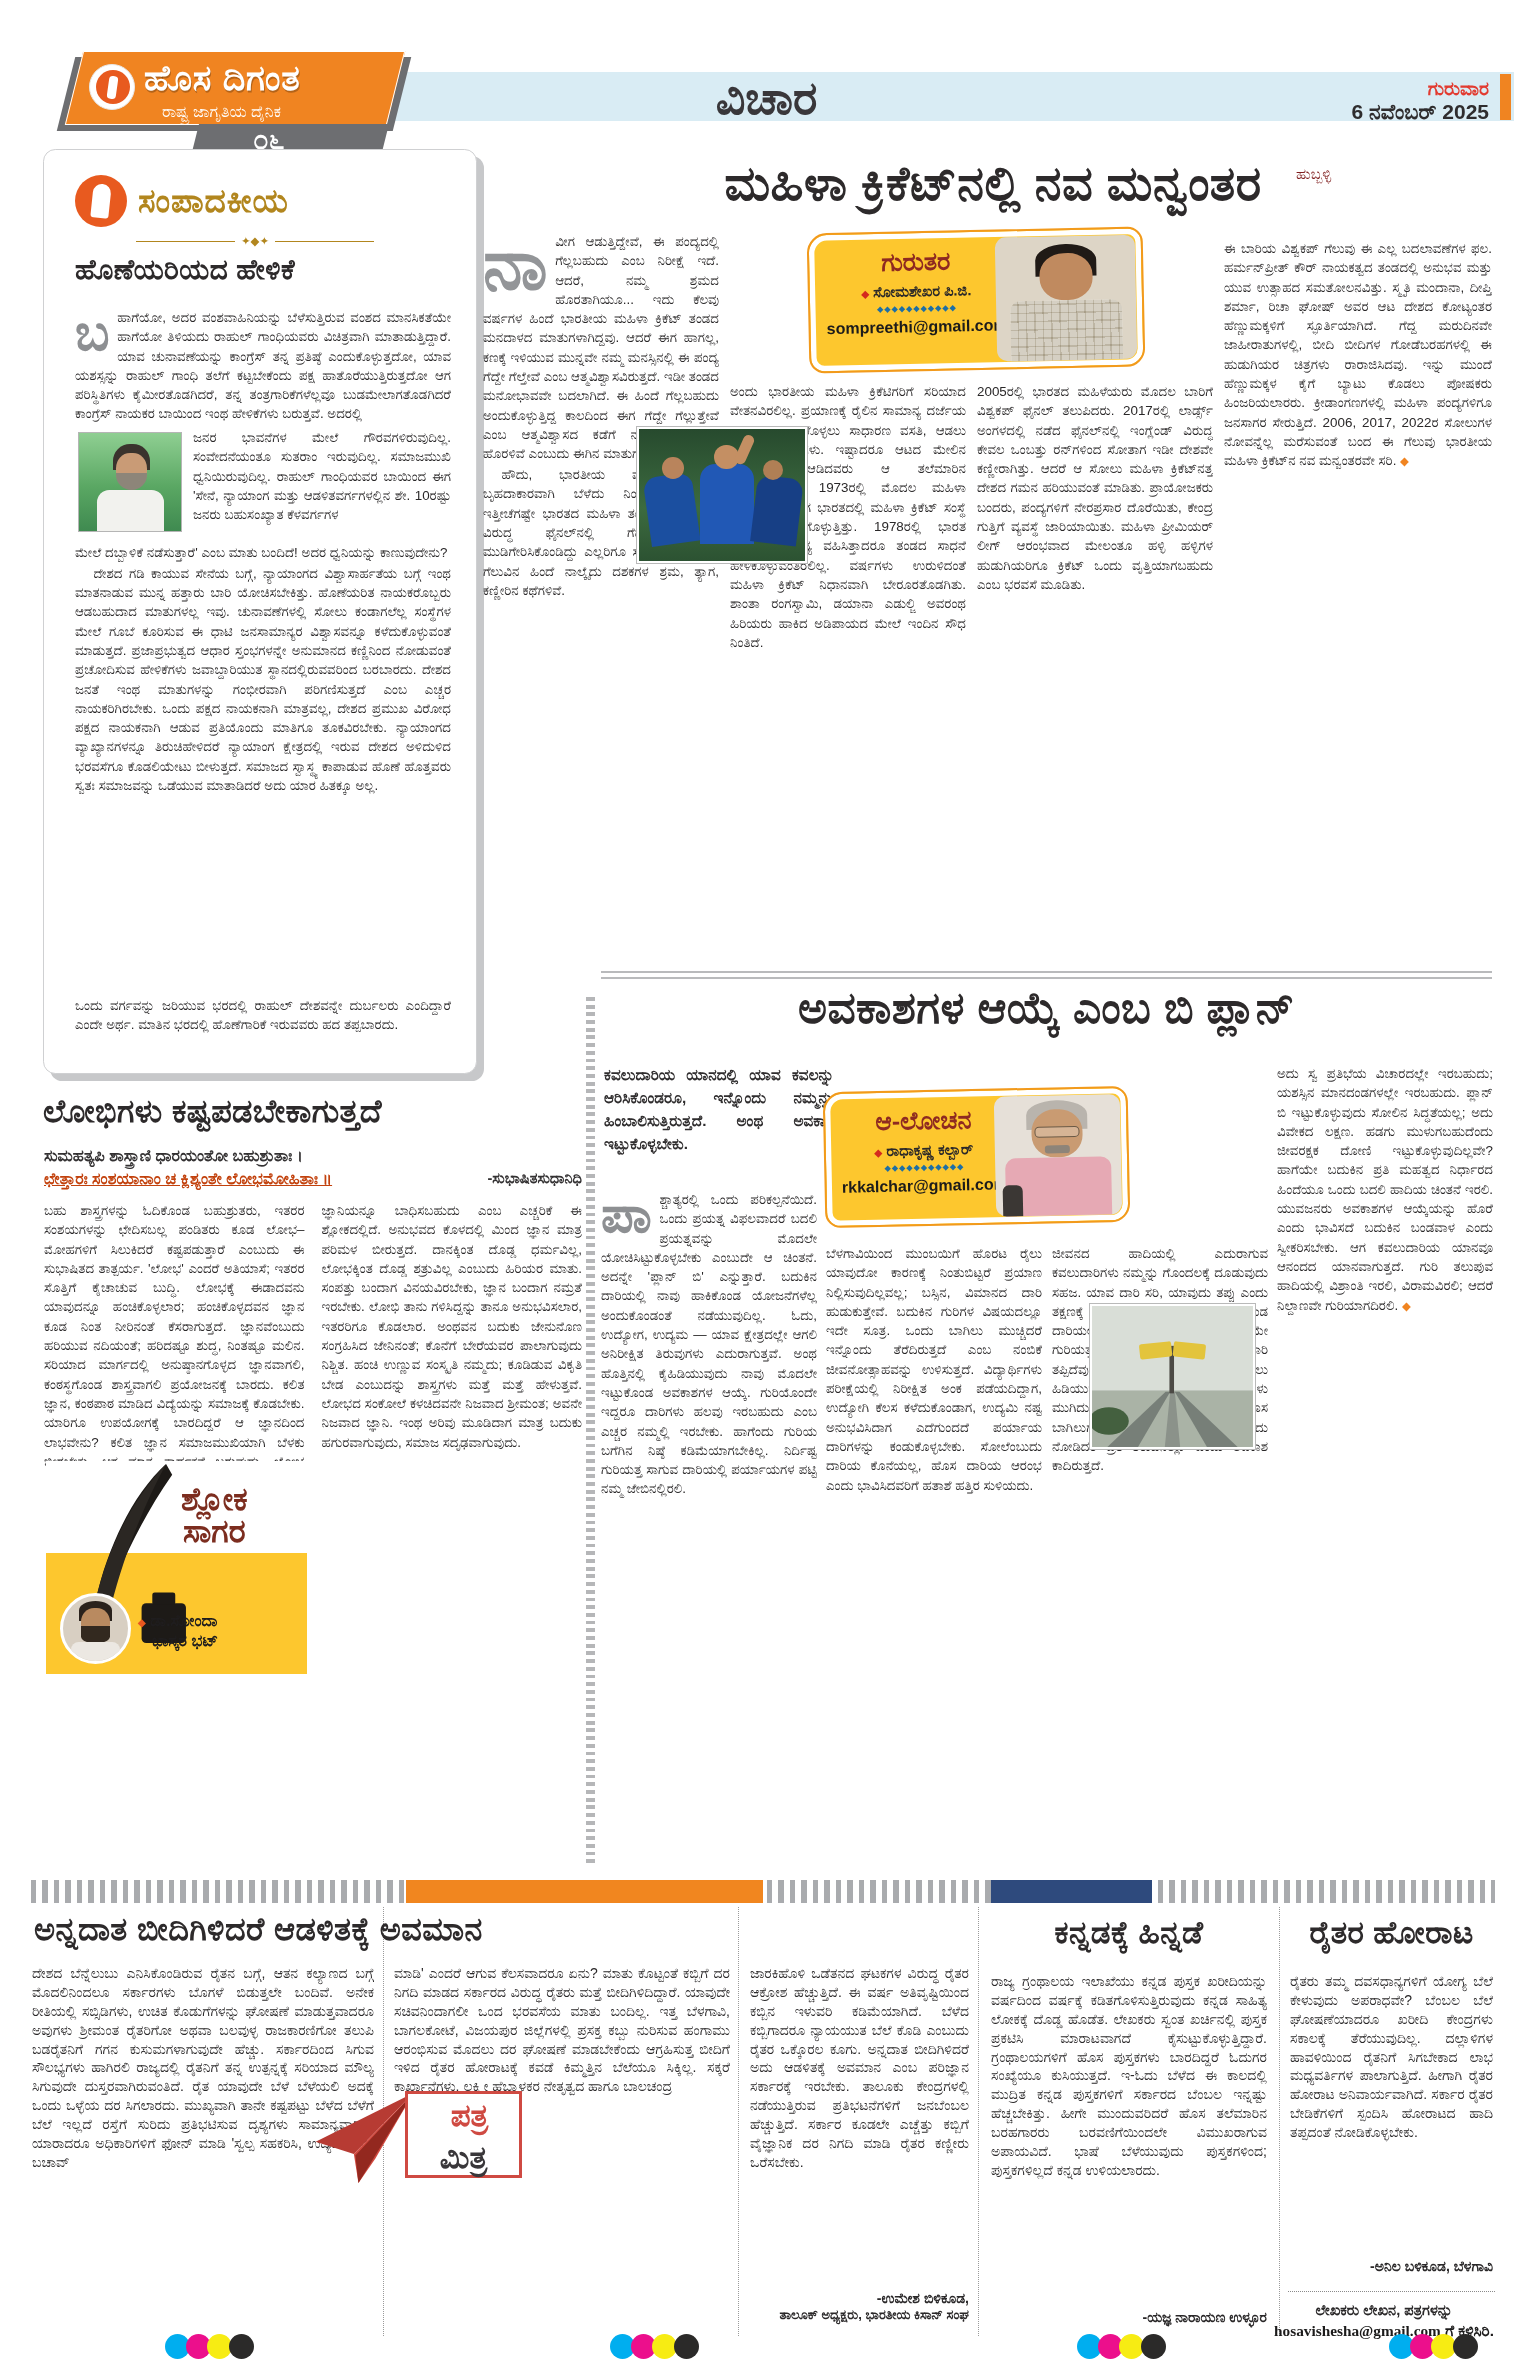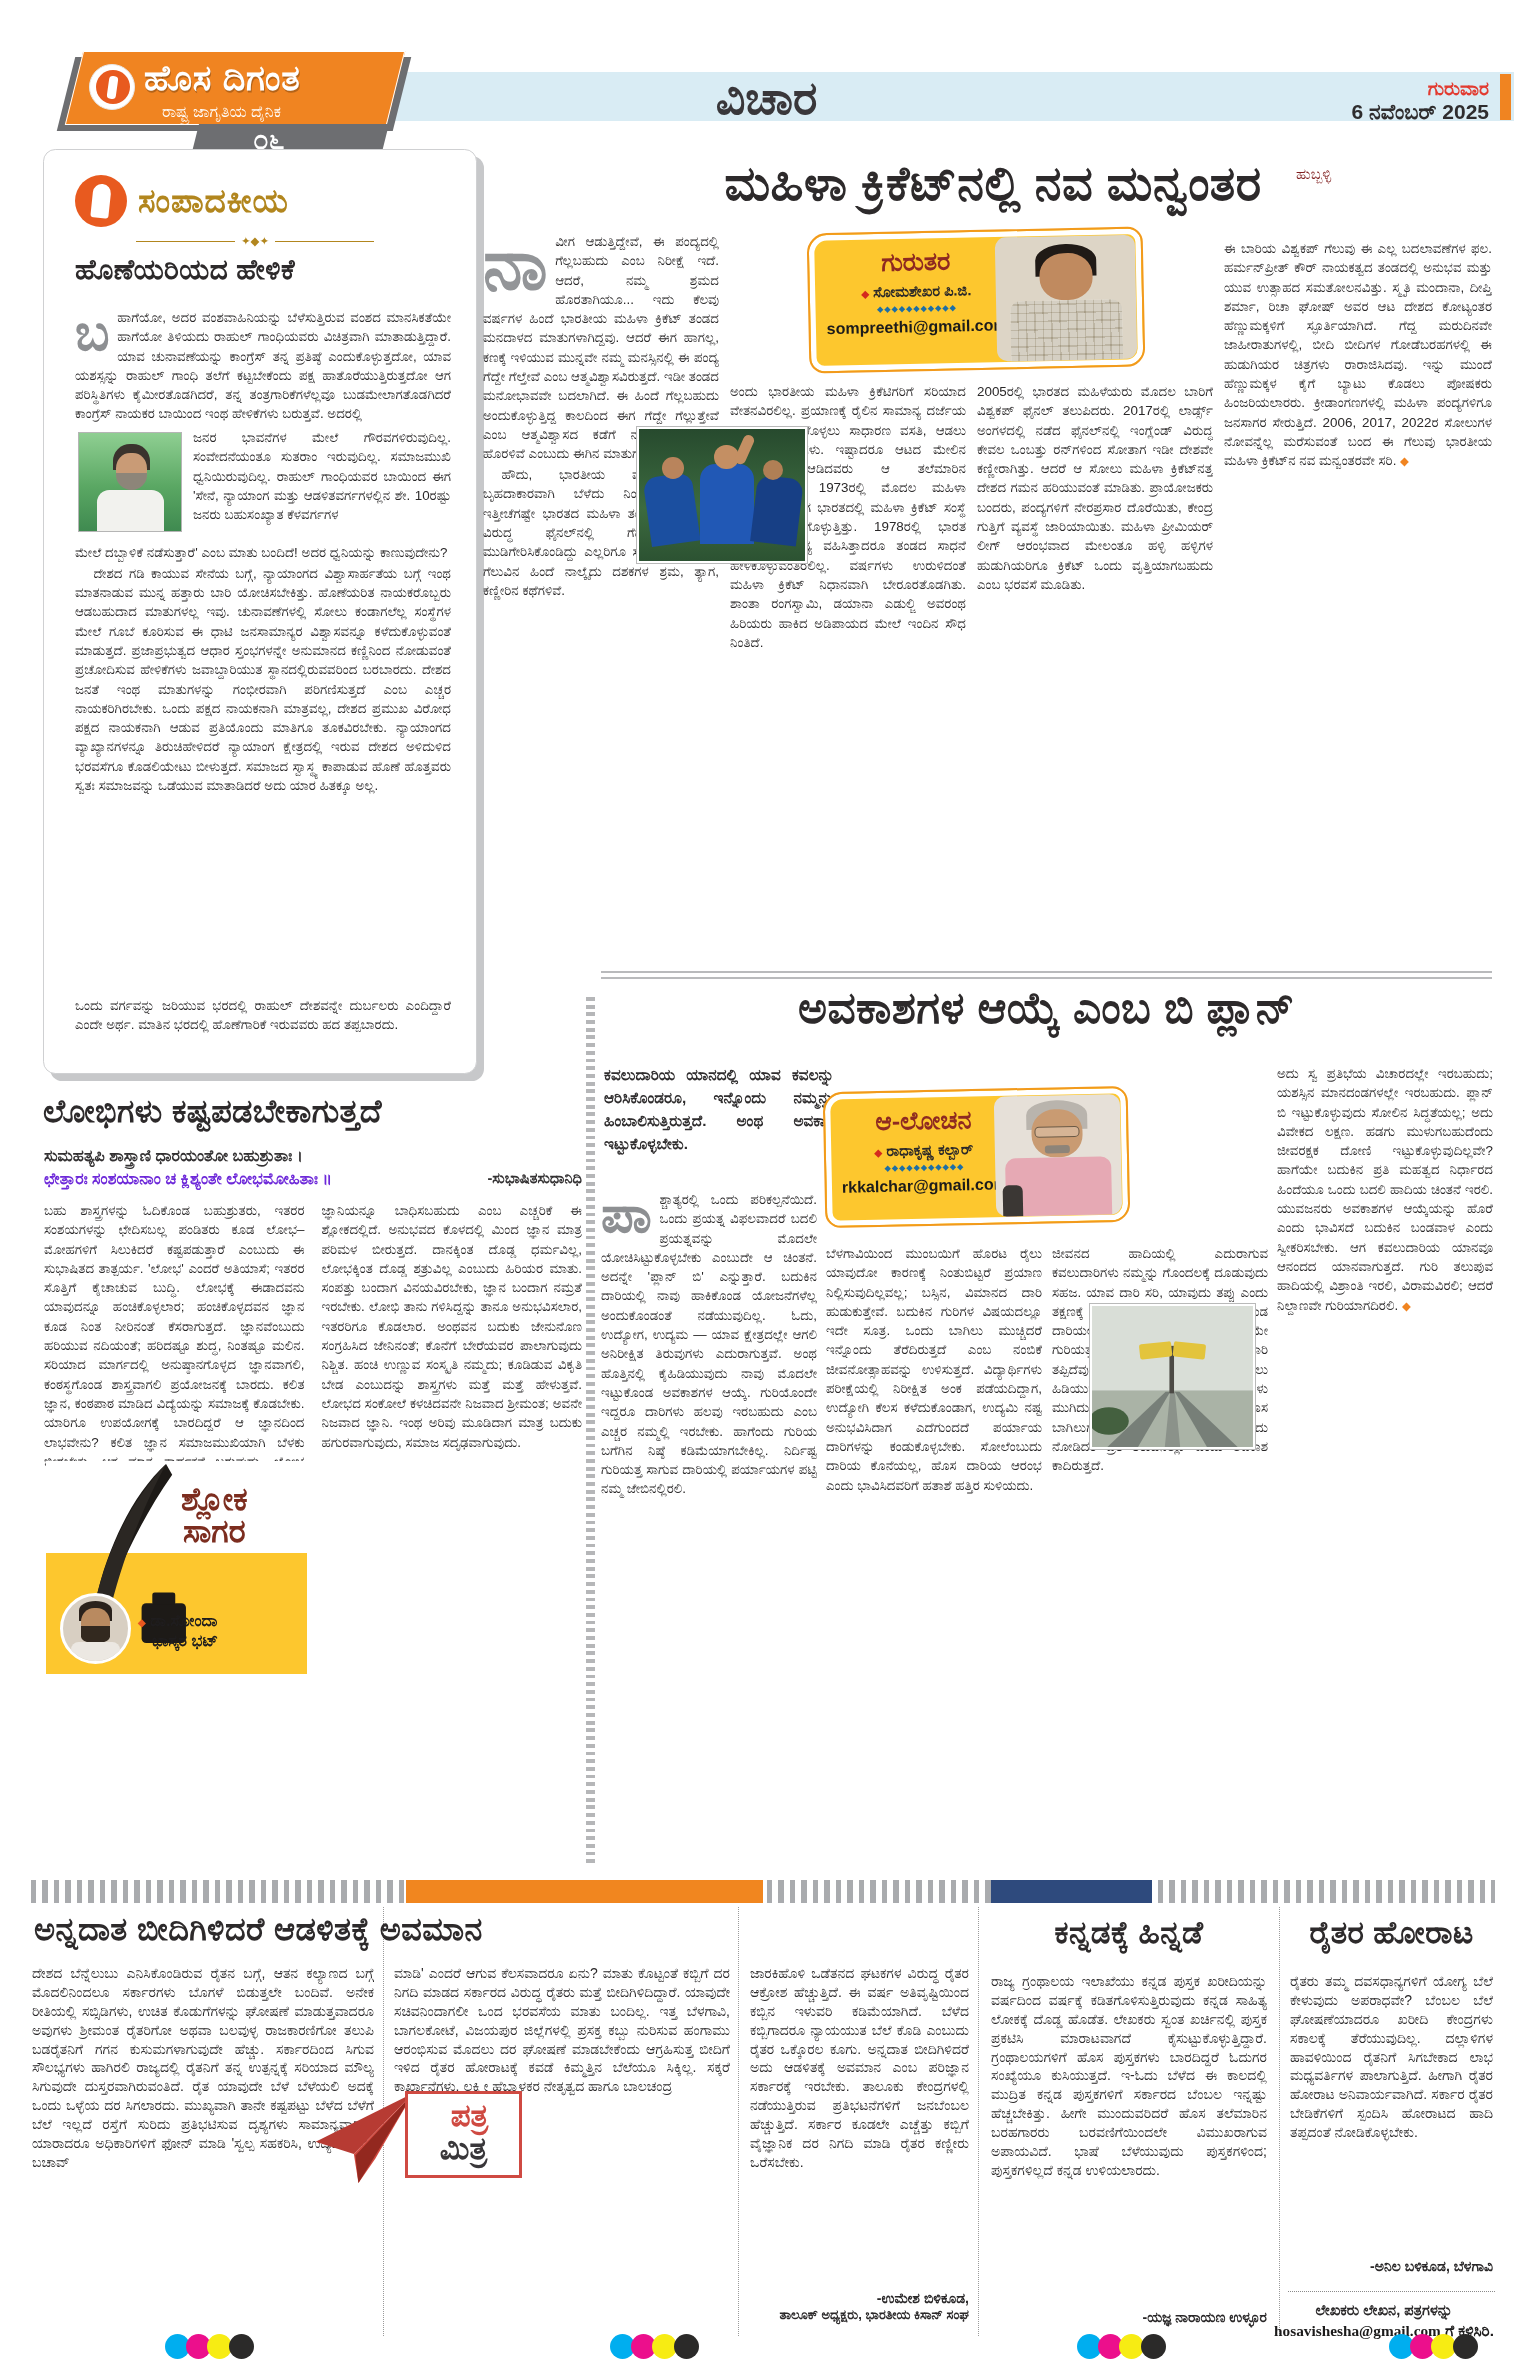--- a/index.html
+++ b/index.html
@@ -119,21 +119,21 @@
       <div class="abs" style="left:23px;top:28px;width:21.5px;height:21.5px;border-radius:50%;background:#b9845c;"></div>
       <div class="abs" style="left:75px;top:15.3px;width:24.5px;height:24.5px;border-radius:50%;background:#c48f63;"></div>
       <div class="abs" style="left:124px;top:31px;width:20px;height:20px;border-radius:50%;background:#b07f55;"></div>
       <div class="abs" style="left:100px;top:4.6px;width:10.7px;height:31px;border-radius:6.1px;background:#c48f63;transform:rotate(24deg);"></div>
     </div>
   </div>
 
   <div class="abs headline" style="left:43px;top:1093px;font-size:32px;">ಲೋಭಿಗಳು ಕಷ್ಟಪಡಬೇಕಾಗುತ್ತದೆ</div>
   <div class="abs" style="left:44px;top:1147px;font-size:16px;font-weight:bold;color:#333132;">ಸುಮಹತ್ಯಪಿ ಶಾಸ್ತ್ರಾಣಿ ಧಾರಯಂತೋ ಬಹುಶ್ರುತಾಃ ।</div>
   <div class="abs" style="left:44px;top:1170px;width:538px;display:flex;justify-content:space-between;">
-    <span style="font-size:16px;font-weight:bold;color:#6d28d9;">ಛೇತ್ತಾರಃ ಸಂಶಯಾನಾಂ ಚ ಕ್ಲಿಶ್ಯಂತೇ ಲೋಭಮೋಹಿತಾಃ ॥</span>
+    <span style="font-size:16px;font-weight:bold;color:#c2410c;text-decoration:underline;">ಛೇತ್ತಾರಃ ಸಂಶಯಾನಾಂ ಚ ಕ್ಲಿಶ್ಯಂತೇ ಲೋಭಮೋಹಿತಾಃ ॥</span>
     <span style="font-size:14.6px;font-weight:bold;color:#333132;">-ಸುಭಾಷಿತಸುಧಾನಿಧಿ</span>
   </div>
   <div class="abs bodytext" style="left:44px;top:1201px;width:538px;height:662px;column-count:2;column-gap:17px;">ಬಹು ಶಾಸ್ತ್ರಗಳನ್ನು ಓದಿಕೊಂಡ ಬಹುಶ್ರುತರು, ಇತರರ ಸಂಶಯಗಳನ್ನು ಛೇದಿಸಬಲ್ಲ ಪಂಡಿತರು ಕೂಡ ಲೋಭ–ಮೋಹಗಳಿಗೆ ಸಿಲುಕಿದರೆ ಕಷ್ಟಪಡುತ್ತಾರೆ ಎಂಬುದು ಈ ಸುಭಾಷಿತದ ತಾತ್ಪರ್ಯ. 'ಲೋಭ' ಎಂದರೆ ಅತಿಯಾಸೆ; ಇತರರ ಸೊತ್ತಿಗೆ ಕೈಚಾಚುವ ಬುದ್ಧಿ. ಲೋಭಕ್ಕೆ ಈಡಾದವನು ಯಾವುದನ್ನೂ ಹಂಚಿಕೊಳ್ಳಲಾರ; ಹಂಚಿಕೊಳ್ಳದವನ ಜ್ಞಾನ ಕೂಡ ನಿಂತ ನೀರಿನಂತೆ ಕೆಸರಾಗುತ್ತದೆ. ಜ್ಞಾನವೆಂಬುದು ಹರಿಯುವ ನದಿಯಂತೆ; ಹರಿದಷ್ಟೂ ಶುದ್ಧ, ನಿಂತಷ್ಟೂ ಮಲಿನ. ಸರಿಯಾದ ಮಾರ್ಗದಲ್ಲಿ ಅನುಷ್ಠಾನಗೊಳ್ಳದ ಜ್ಞಾನವಾಗಲಿ, ಕಂಠಸ್ಥಗೊಂಡ ಶಾಸ್ತ್ರವಾಗಲಿ ಪ್ರಯೋಜನಕ್ಕೆ ಬಾರದು. ಕಲಿತ ಜ್ಞಾನ, ಕಂಠಪಾಠ ಮಾಡಿದ ವಿದ್ಯೆಯನ್ನು ಸಮಾಜಕ್ಕೆ ಕೊಡಬೇಕು. ಯಾರಿಗೂ ಉಪಯೋಗಕ್ಕೆ ಬಾರದಿದ್ದರೆ ಆ ಜ್ಞಾನದಿಂದ ಲಾಭವೇನು? ಕಲಿತ ಜ್ಞಾನ ಸಮಾಜಮುಖಿಯಾಗಿ ಬೆಳಕು ಬೀರಬೇಕು. ಆಗ ಮಾತ್ರ ಸಾರ್ಥಕತೆ ಬರುವುದು. ಲೋಭ ಜ್ಞಾನಿಯನ್ನೂ ಬಾಧಿಸಬಹುದು ಎಂಬ ಎಚ್ಚರಿಕೆ ಈ ಶ್ಲೋಕದಲ್ಲಿದೆ. ಅನುಭವದ ಕೊಳದಲ್ಲಿ ಮಿಂದ ಜ್ಞಾನ ಮಾತ್ರ ಪರಿಮಳ ಬೀರುತ್ತದೆ. ದಾನಕ್ಕಿಂತ ದೊಡ್ಡ ಧರ್ಮವಿಲ್ಲ, ಲೋಭಕ್ಕಿಂತ ದೊಡ್ಡ ಶತ್ರುವಿಲ್ಲ ಎಂಬುದು ಹಿರಿಯರ ಮಾತು. ಸಂಪತ್ತು ಬಂದಾಗ ವಿನಯವಿರಬೇಕು, ಜ್ಞಾನ ಬಂದಾಗ ನಮ್ರತೆ ಇರಬೇಕು. ಲೋಭಿ ತಾನು ಗಳಿಸಿದ್ದನ್ನು ತಾನೂ ಅನುಭವಿಸಲಾರ, ಇತರರಿಗೂ ಕೊಡಲಾರ. ಅಂಥವನ ಬದುಕು ಜೇನುನೊಣ ಸಂಗ್ರಹಿಸಿದ ಜೇನಿನಂತೆ; ಕೊನೆಗೆ ಬೇರೆಯವರ ಪಾಲಾಗುವುದು ನಿಶ್ಚಿತ. ಹಂಚಿ ಉಣ್ಣುವ ಸಂಸ್ಕೃತಿ ನಮ್ಮದು; ಕೂಡಿಡುವ ವಿಕೃತಿ ಬೇಡ ಎಂಬುದನ್ನು ಶಾಸ್ತ್ರಗಳು ಮತ್ತೆ ಮತ್ತೆ ಹೇಳುತ್ತವೆ. ಲೋಭದ ಸಂಕೋಲೆ ಕಳಚಿದವನೇ ನಿಜವಾದ ಶ್ರೀಮಂತ; ಅವನೇ ನಿಜವಾದ ಜ್ಞಾನಿ. ಇಂಥ ಅರಿವು ಮೂಡಿದಾಗ ಮಾತ್ರ ಬದುಕು ಹಗುರವಾಗುವುದು, ಸಮಾಜ ಸದೃಢವಾಗುವುದು.</div>
 
   <div class="abs" style="left:46px;top:1461px;width:261px;height:213px;background:#fff;">
     <div class="abs" style="left:0;bottom:0;width:100%;height:121px;background:#fdc72e;"></div>
     <svg class="abs" style="left:4.6px;top:0;" width="146" height="205" viewBox="0 0 190 268">
       <path d="M150,4 C108,42 74,110 58,182 L52,214 L60,216 C84,150 112,84 158,18 Z" fill="#1d1a17"></path>
       <path d="M150,4 C120,60 96,120 78,190 L70,212 L58,182 C76,104 112,44 150,4 Z" fill="#2b2723"></path>
       <rect x="118" y="186" width="58" height="52" rx="6" fill="#1d1a17"></rect>
@@ -224,21 +224,21 @@
     <div style="font-size:13px;">ತಾಲೂಕ್ ಅಧ್ಯಕ್ಷರು, ಭಾರತೀಯ ಕಿಸಾನ್ ಸಂಘ</div>
   </div>
 
   <svg class="abs" style="left:308px;top:2088px;" width="107" height="100" viewBox="0 0 140 130">
     <polygon points="138,6 10,70 60,86" fill="#b73b33"></polygon>
     <polygon points="138,6 60,86 66,124 88,92" fill="#d0493f"></polygon>
     <polygon points="138,6 66,124 62,88" fill="#93281f"></polygon>
   </svg>
   <div class="abs" style="left:405px;top:2091px;width:117px;height:87px;background:#fff;border:3.1px solid #cf4a42;text-align:center;line-height:1;padding-top:6.1px;">
     <div style="color:#cf4a42;font-size:31px;font-weight:800;padding-left:12px;">ಪತ್ರ</div>
-    <div style="color:#39373a;font-size:31px;font-weight:800;margin-top:2px;">ಮಿತ್ರ</div>
+    <div style="color:#39373a;font-size:31px;font-weight:800;margin-top:11px;">ಮಿತ್ರ</div>
   </div>
 
   <div class="abs headline" style="left:991px;top:1915px;width:276px;text-align:center;font-size:31px;">ಕನ್ನಡಕ್ಕೆ ಹಿನ್ನಡೆ</div>
   <div class="abs bodytext lh" style="left:991px;top:1972px;width:276px;height:334px;font-size:14px;">ರಾಜ್ಯ ಗ್ರಂಥಾಲಯ ಇಲಾಖೆಯು ಕನ್ನಡ ಪುಸ್ತಕ ಖರೀದಿಯನ್ನು ವರ್ಷದಿಂದ ವರ್ಷಕ್ಕೆ ಕಡಿತಗೊಳಿಸುತ್ತಿರುವುದು ಕನ್ನಡ ಸಾಹಿತ್ಯ ಲೋಕಕ್ಕೆ ದೊಡ್ಡ ಹೊಡೆತ. ಲೇಖಕರು ಸ್ವಂತ ಖರ್ಚಿನಲ್ಲಿ ಪುಸ್ತಕ ಪ್ರಕಟಿಸಿ ಮಾರಾಟವಾಗದೆ ಕೈಸುಟ್ಟುಕೊಳ್ಳುತ್ತಿದ್ದಾರೆ. ಗ್ರಂಥಾಲಯಗಳಿಗೆ ಹೊಸ ಪುಸ್ತಕಗಳು ಬಾರದಿದ್ದರೆ ಓದುಗರ ಸಂಖ್ಯೆಯೂ ಕುಸಿಯುತ್ತದೆ. ಇ-ಓದು ಬೆಳೆದ ಈ ಕಾಲದಲ್ಲಿ ಮುದ್ರಿತ ಕನ್ನಡ ಪುಸ್ತಕಗಳಿಗೆ ಸರ್ಕಾರದ ಬೆಂಬಲ ಇನ್ನಷ್ಟು ಹೆಚ್ಚಬೇಕಿತ್ತು. ಹೀಗೇ ಮುಂದುವರಿದರೆ ಹೊಸ ತಲೆಮಾರಿನ ಬರಹಗಾರರು ಬರವಣಿಗೆಯಿಂದಲೇ ವಿಮುಖರಾಗುವ ಅಪಾಯವಿದೆ. ಭಾಷೆ ಬೆಳೆಯುವುದು ಪುಸ್ತಕಗಳಿಂದ; ಪುಸ್ತಕಗಳಿಲ್ಲದೆ ಕನ್ನಡ ಉಳಿಯಲಾರದು.</div>
   <div class="abs sig" style="left:991px;top:2308px;width:276px;">-ಯಜ್ಞ ನಾರಾಯಣ ಉಳ್ಳೂರ</div>
 
   <div class="abs headline" style="left:1290px;top:1915px;width:203px;text-align:center;font-size:31px;">ರೈತರ ಹೋರಾಟ</div>
   <div class="abs bodytext lh" style="left:1290px;top:1972px;width:203px;height:282px;font-size:14px;">ರೈತರು ತಮ್ಮ ದವಸಧಾನ್ಯಗಳಿಗೆ ಯೋಗ್ಯ ಬೆಲೆ ಕೇಳುವುದು ಅಪರಾಧವೇ? ಬೆಂಬಲ ಬೆಲೆ ಘೋಷಣೆಯಾದರೂ ಖರೀದಿ ಕೇಂದ್ರಗಳು ಸಕಾಲಕ್ಕೆ ತೆರೆಯುವುದಿಲ್ಲ. ದಲ್ಲಾಳಿಗಳ ಹಾವಳಿಯಿಂದ ರೈತನಿಗೆ ಸಿಗಬೇಕಾದ ಲಾಭ ಮಧ್ಯವರ್ತಿಗಳ ಪಾಲಾಗುತ್ತಿದೆ. ಹೀಗಾಗಿ ರೈತರ ಹೋರಾಟ ಅನಿವಾರ್ಯವಾಗಿದೆ. ಸರ್ಕಾರ ರೈತರ ಬೇಡಿಕೆಗಳಿಗೆ ಸ್ಪಂದಿಸಿ ಹೋರಾಟದ ಹಾದಿ ತಪ್ಪದಂತೆ ನೋಡಿಕೊಳ್ಳಬೇಕು.</div>
   <div class="abs sig" style="left:1290px;top:2257px;width:203px;">-ಅನಿಲ ಬಳಿಕೂಡ, ಬೆಳಗಾವಿ</div>
 

